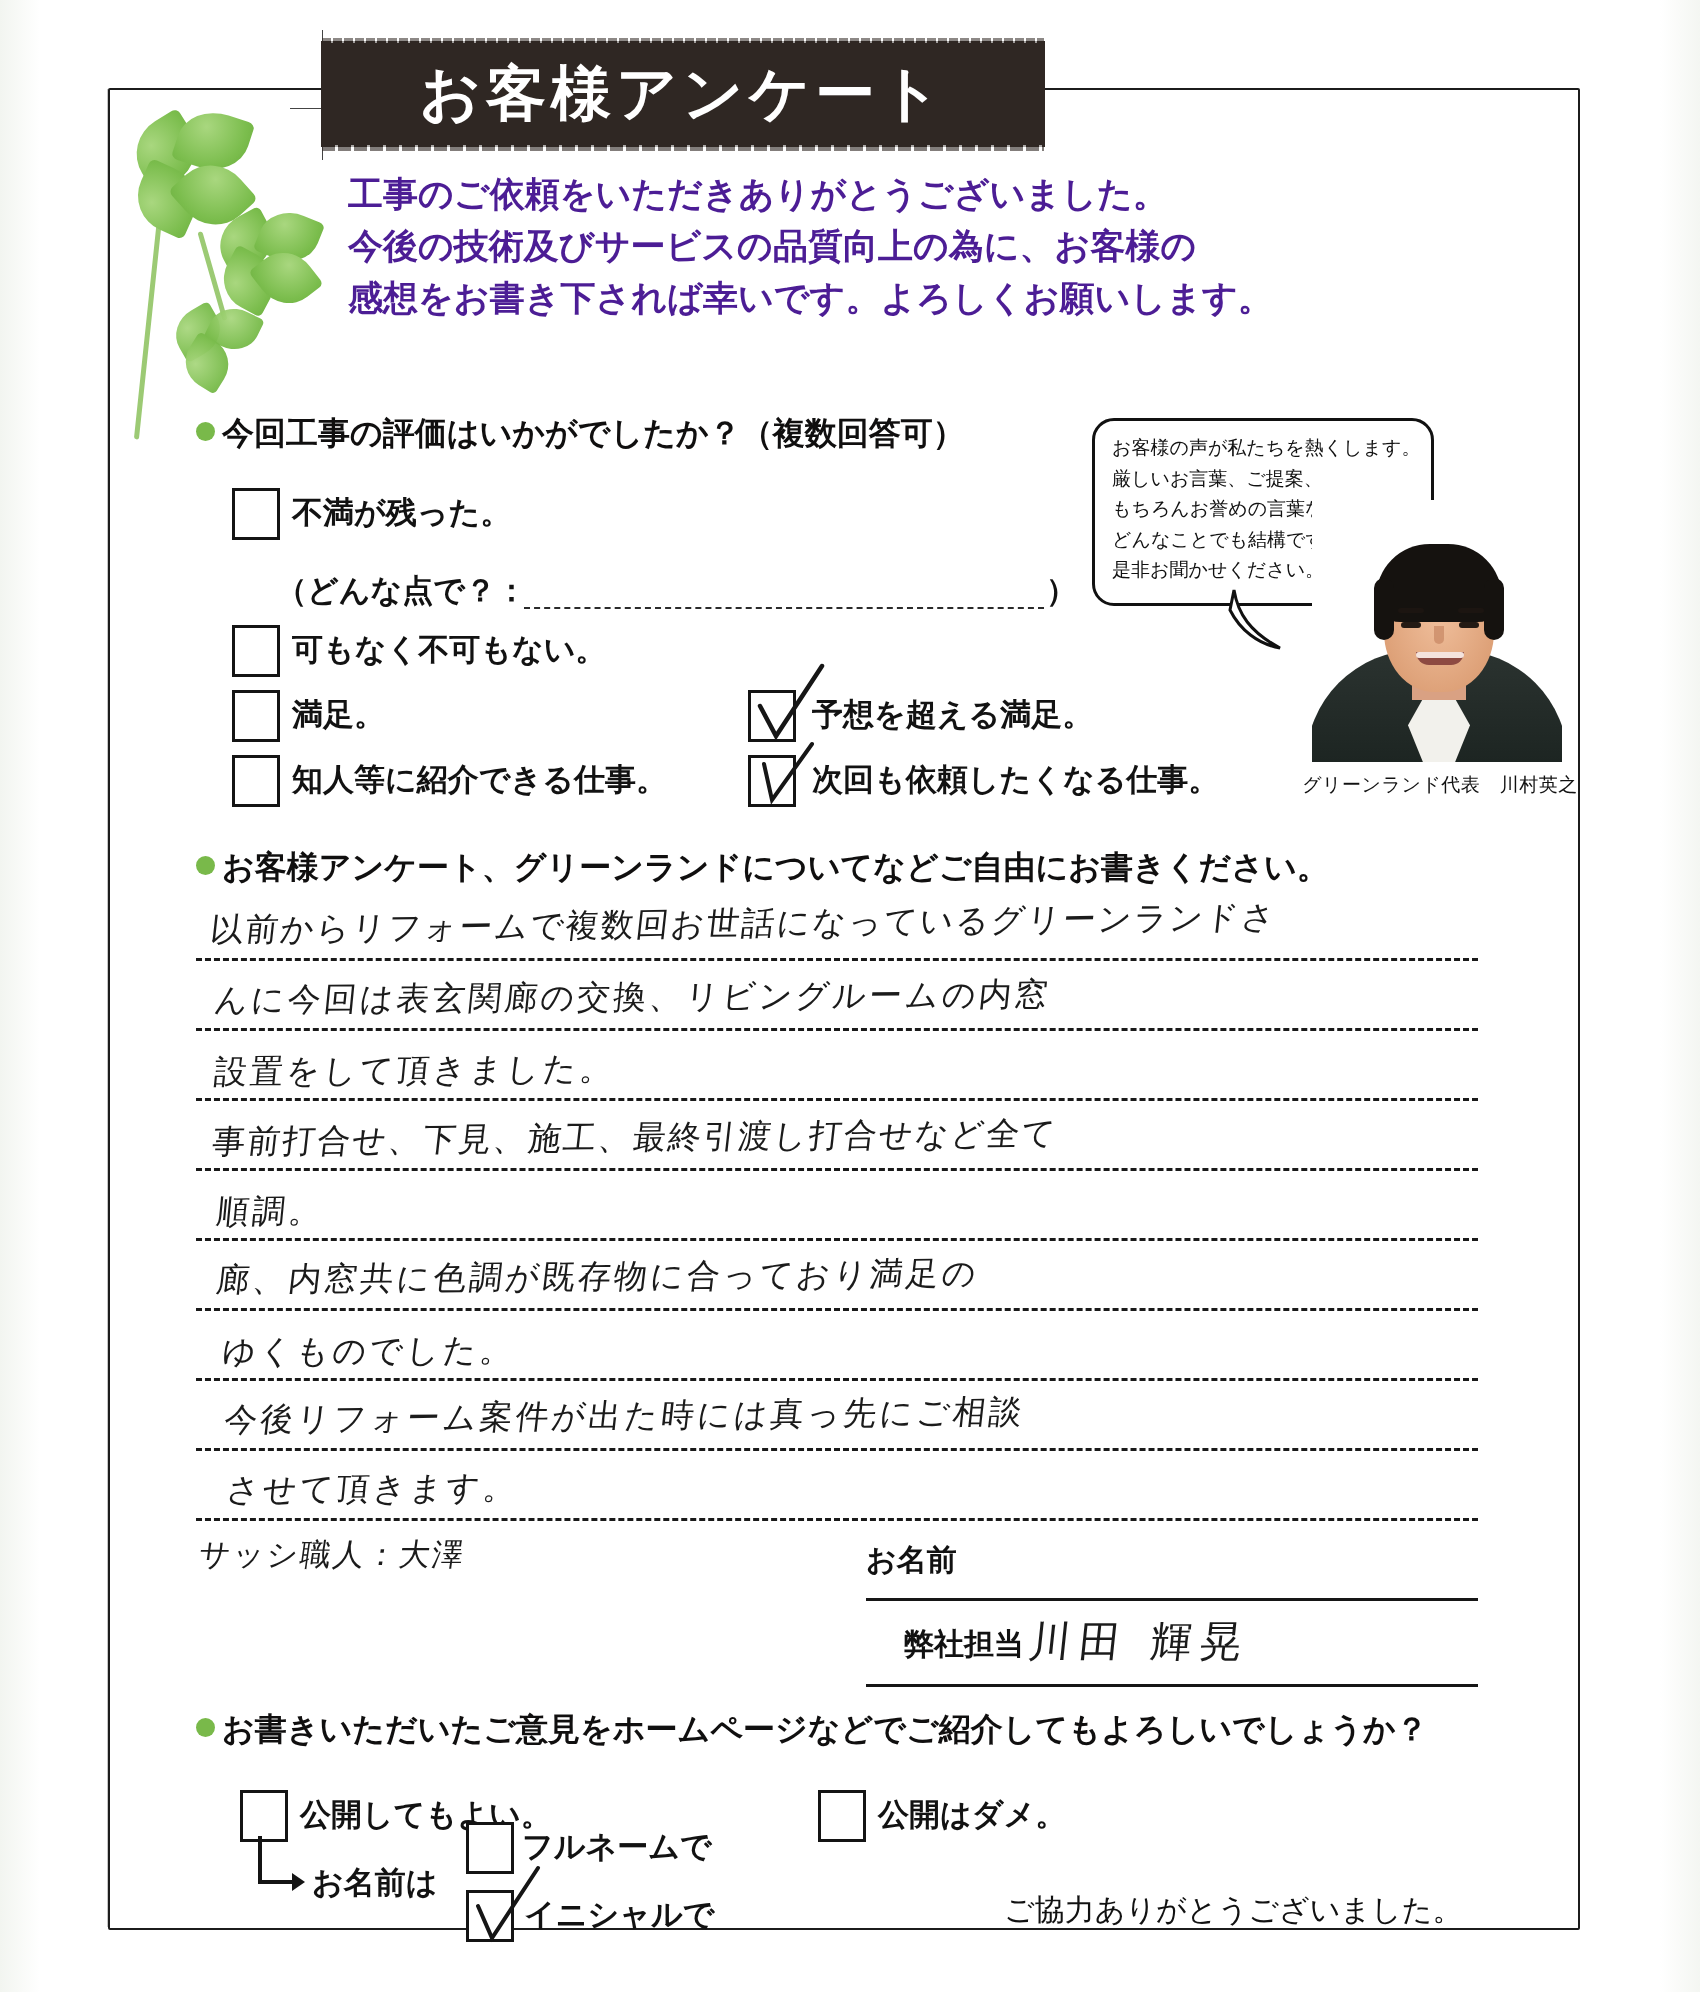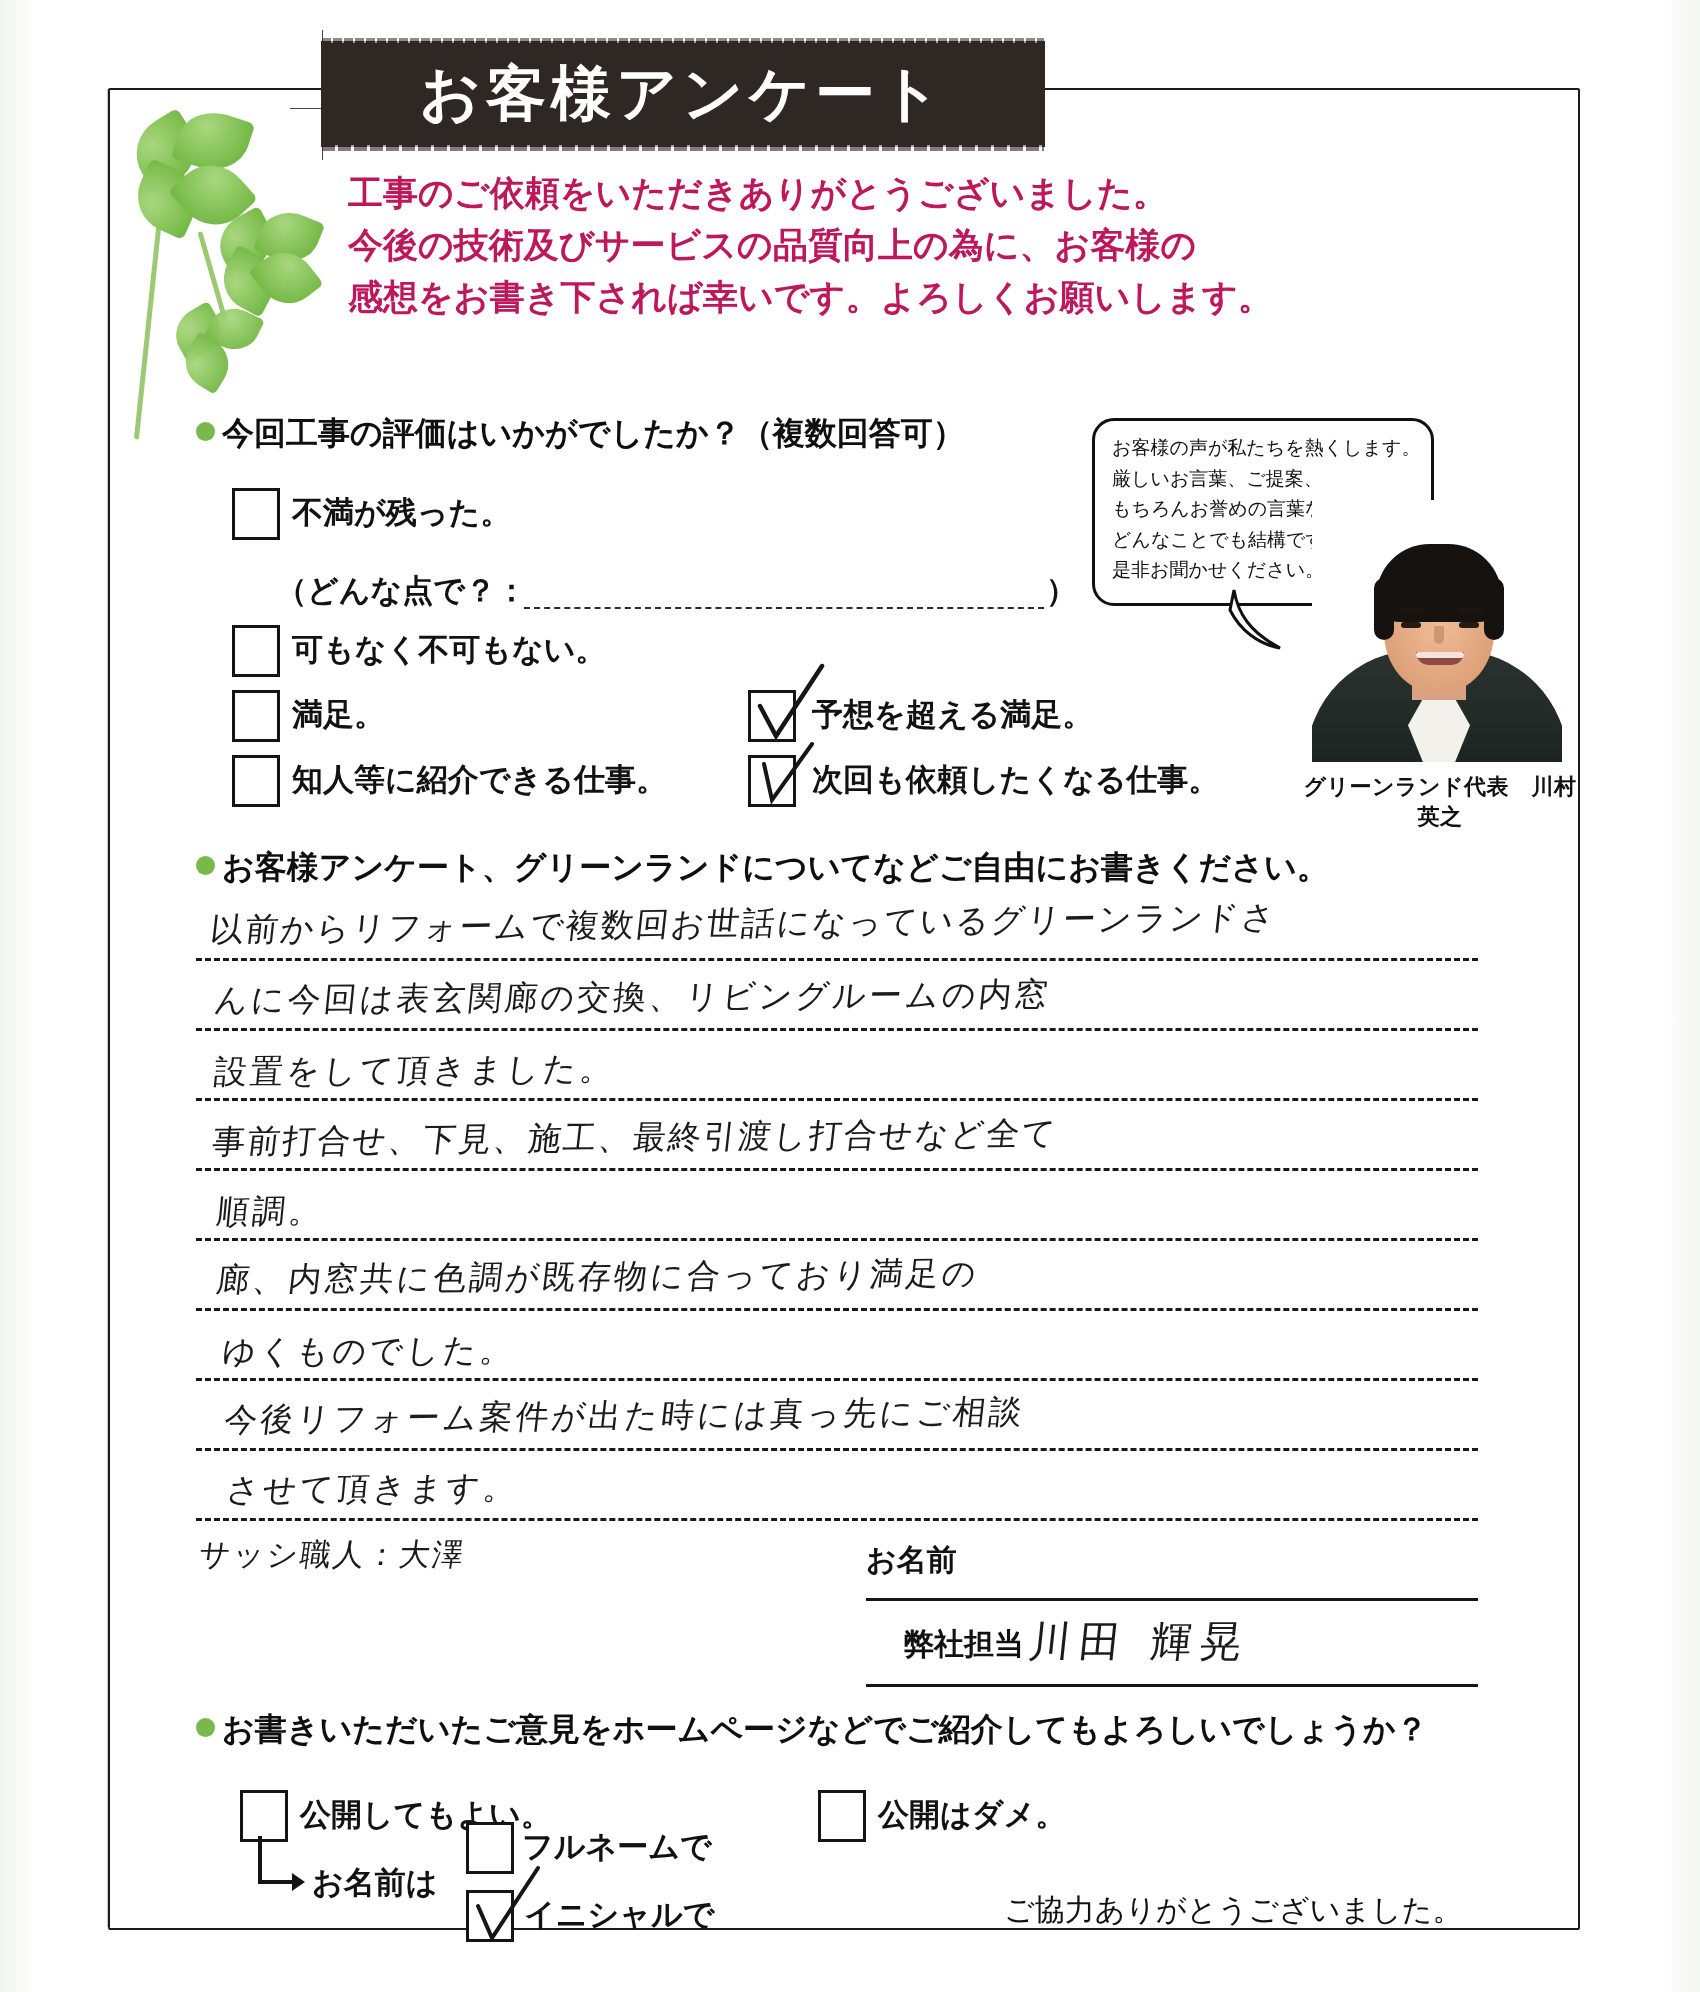--- a/index.html
+++ b/index.html
@@ -41,21 +41,21 @@
 
   
   .clover-wrap{position:absolute;left:118px;top:112px;width:230px;height:330px;}
   .leaf{position:absolute;border-radius:60% 10% 60% 10%;
      background:radial-gradient(circle at 35% 30%,#a9d77f,#7bbd4d 65%,#69ab3c);}
   .stem{position:absolute;background:#9cca74;border-radius:3px;}
 
   
   .intro{position:absolute;left:348px;top:168px;width:1090px;
      font-size:35px;line-height:52px;font-weight:600;letter-spacing:0px;
-     font-family:Liberation Serif, serif;color:#be185d;}
+     font-family:Liberation Sans, sans-serif;color:#4c1d95;}
 
   
   .q-head{position:absolute;font-size:32px;font-weight:700;letter-spacing:0px;
      color:#100f0f;white-space:nowrap;
      font-family:Liberation Sans, sans-serif;}
   .bullet{position:absolute;width:19px;height:19px;border-radius:50%;
      background:#79b94a;}
 
   
   .cb{position:absolute;width:42px;height:46px;border:3px solid #141414;background:#fff;}
@@ -95,21 +95,21 @@
   .ph-hair3{position:absolute;left:172px;top:78px;width:20px;height:62px;
      border-radius:14px;background:#15120f;}
   .ph-eye{position:absolute;width:20px;height:6px;border-radius:4px;background:#231a14;}
   .ph-brow{position:absolute;width:26px;height:5px;border-radius:4px;background:#1c1511;}
   .ph-mouth{position:absolute;left:104px;top:152px;width:48px;height:13px;
      border-radius:0 0 26px 26px;background:#8d4a42;}
   .ph-smile{position:absolute;left:104px;top:152px;width:48px;height:6px;background:#f4e3dd;border-radius:3px;}
   .ph-nose{position:absolute;left:122px;top:126px;width:10px;height:18px;border-radius:0 0 6px 6px;
      background:#c98a66;opacity:.75;}
   .photo-cap{position:absolute;left:1296px;top:772px;width:288px;text-align:center;
-     font-size:22px;font-weight:700;color:#111;letter-spacing:.5px;z-index:6;
+     font-size:19px;font-weight:400;color:#111;letter-spacing:.5px;z-index:6;
      font-family:"DejaVu Sans","Liberation Sans",sans-serif;}
 
   
   .ruled{position:absolute;left:196px;width:1282px;height:0;border-top:3px dashed #1a1a1a;}
   .hw{position:absolute;color:#1b1b1b;white-space:nowrap;
      font-family:"DejaVu Sans","Liberation Sans",sans-serif;
      font-weight:500;
      transform-origin:left bottom;}
 
   

